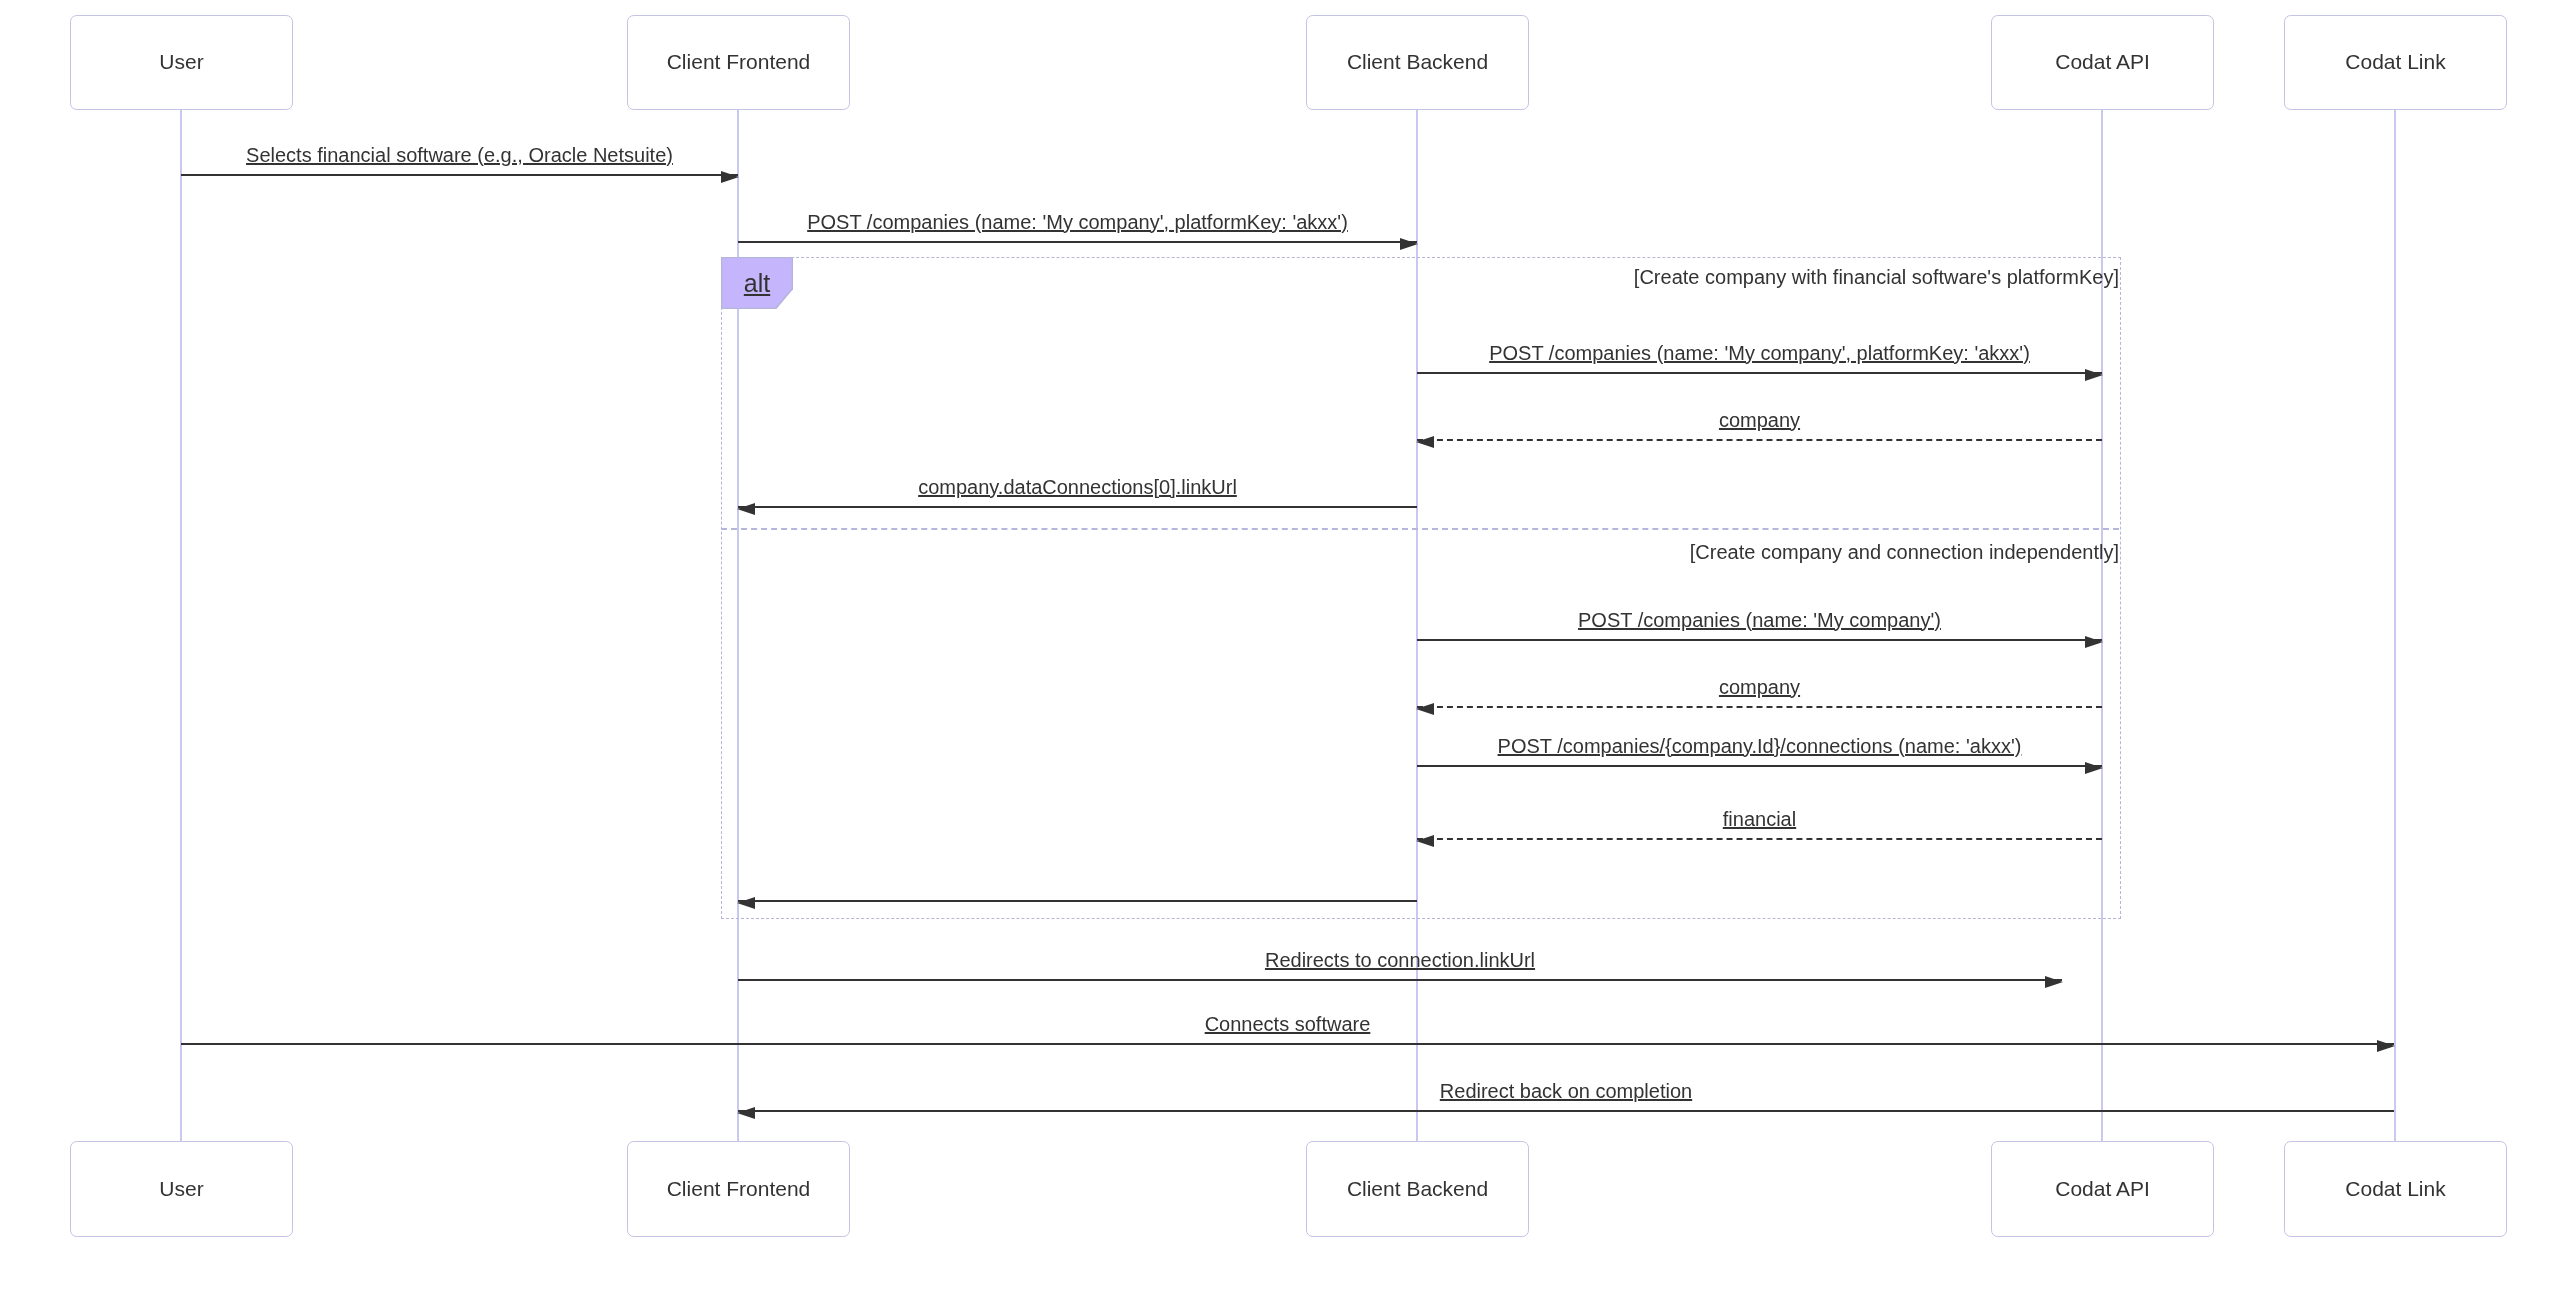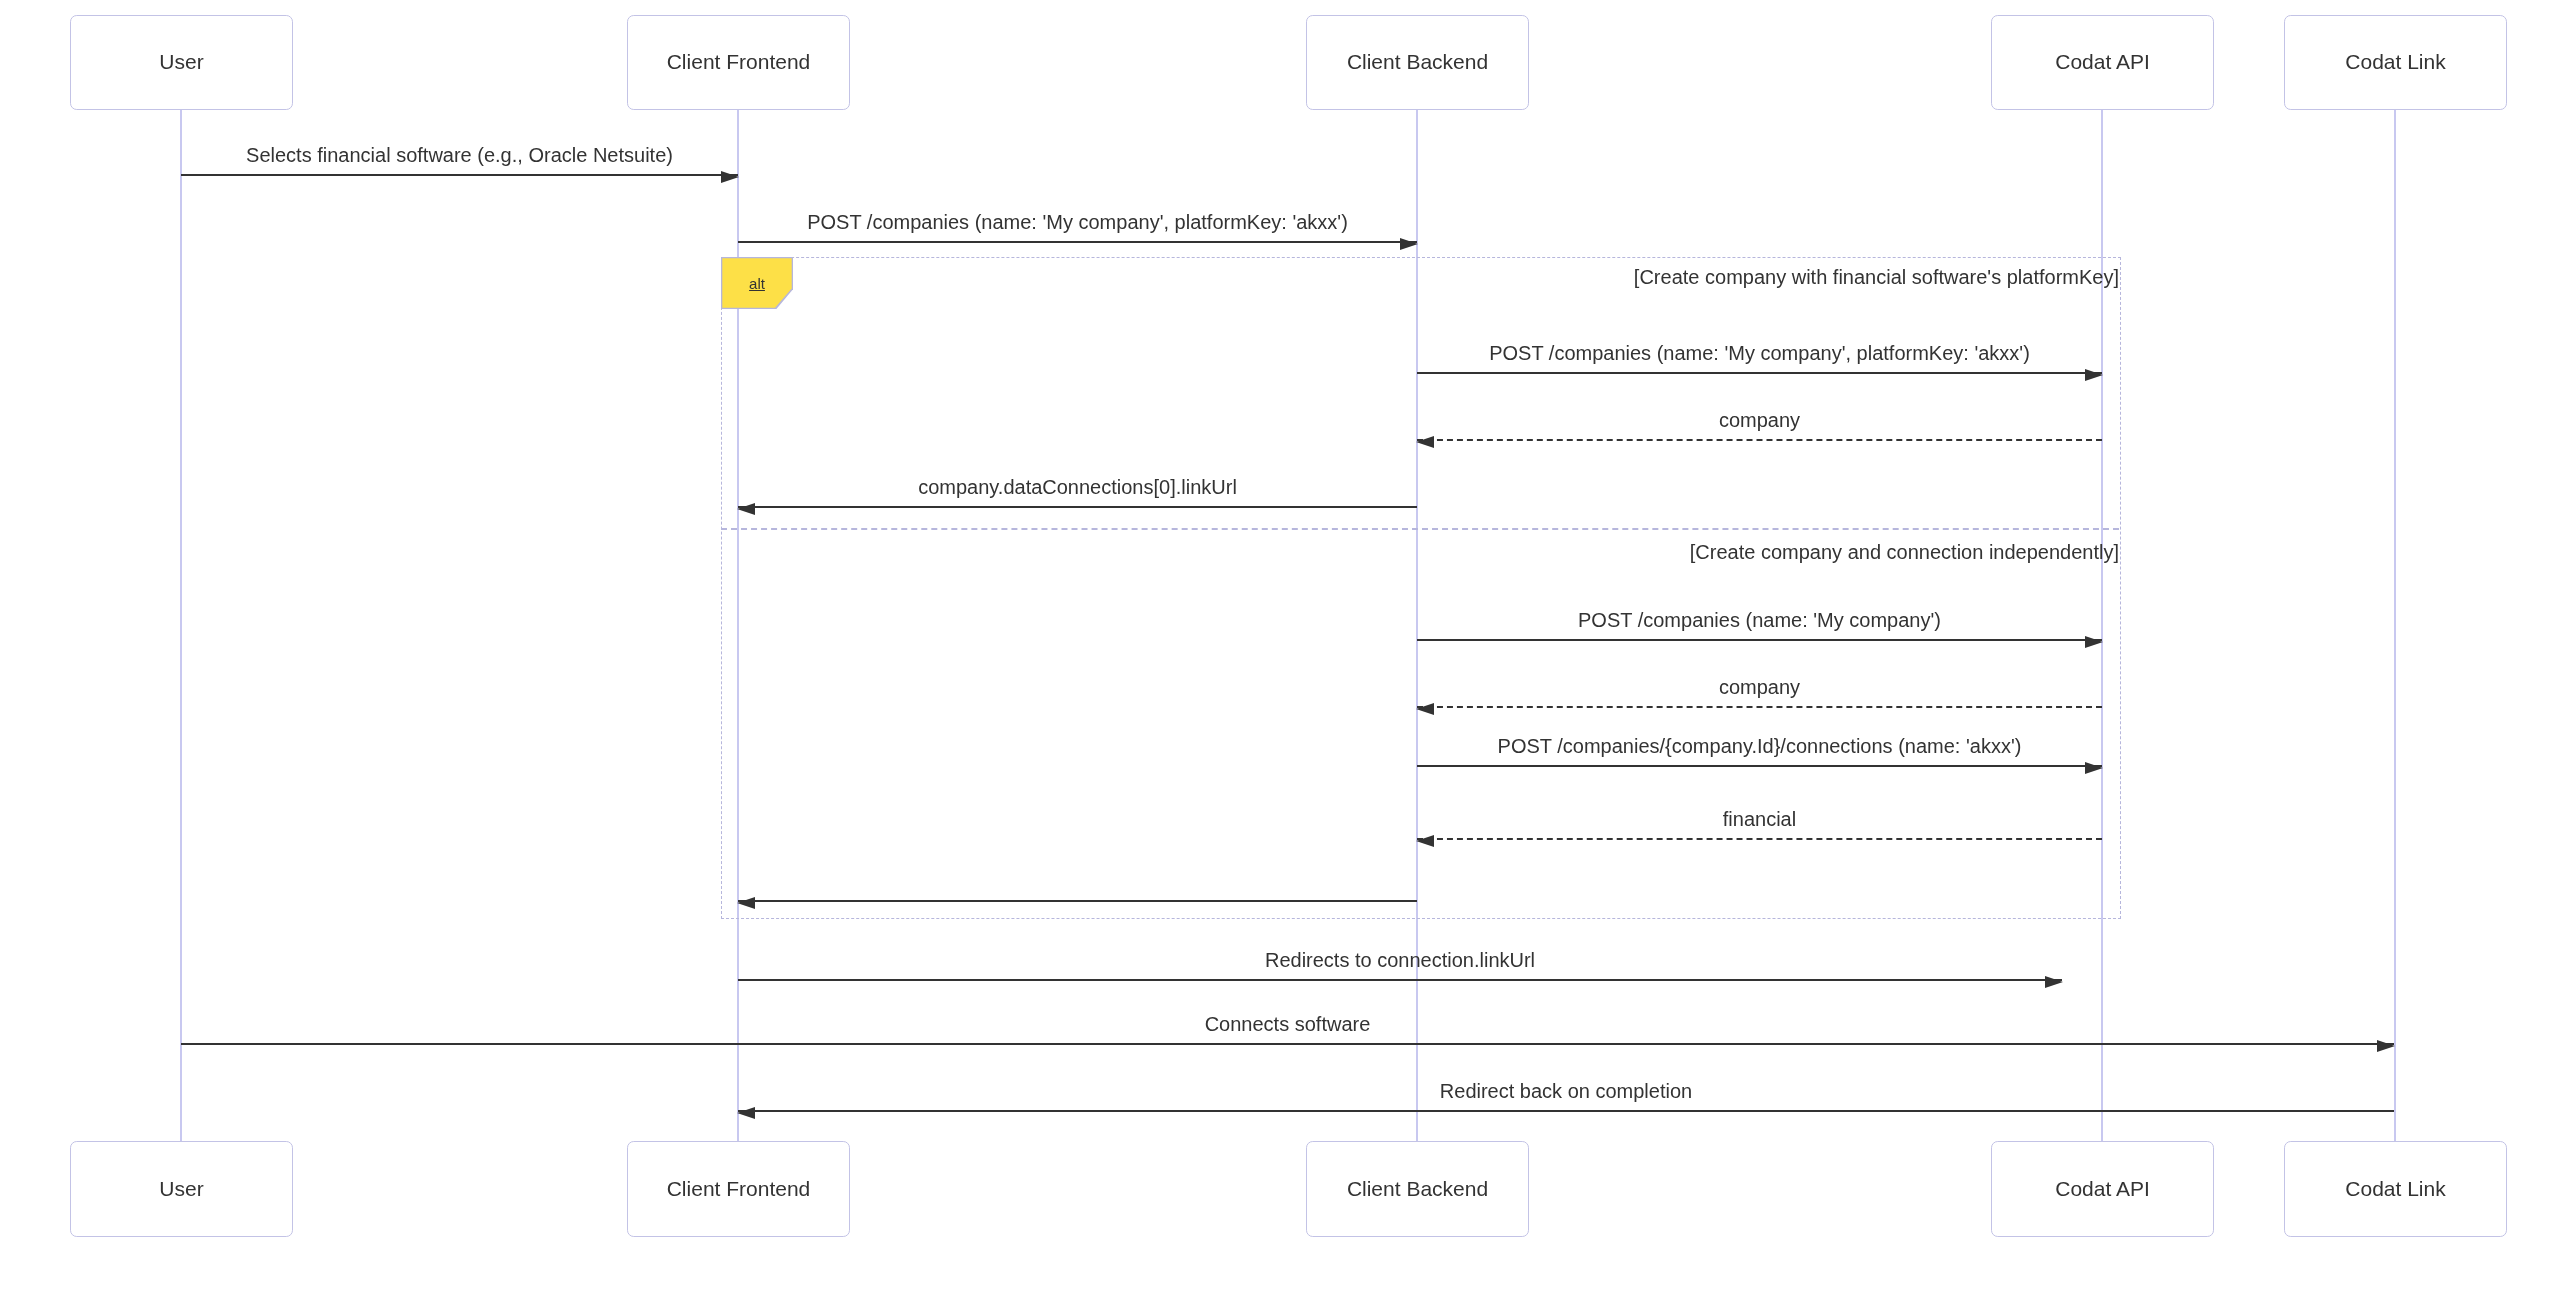--- a/index.html
+++ b/index.html
@@ -19,28 +19,28 @@
     background:#ffffff; border:1.3px solid var(--actor-border); border-radius:6.7px;
     display:flex; align-items:center; justify-content:center;
     font-size:21px; color:var(--text); z-index:3;
   }
   .lifeline { position:absolute; top:107px; height:1034px; width:2px; background:var(--lifeline); z-index:0; }
 
   .frame { position:absolute; border:1.3px dashed var(--frame-border); z-index:1; }
   .frame-divider { position:absolute; border-top:2px dashed var(--frame-border); z-index:1; }
   .op-label { position:absolute; background:var(--frame-border); z-index:4;
     clip-path: polygon(0 0, 100% 0, 100% 62%, 77% 100%, 0 100%); }
-  .op-label-inner { position:absolute; inset:1.3px; background:#fde047;
+  .op-label-inner { position:absolute; inset:1.3px; background:#c4b5fd;
     clip-path: polygon(0 0, 100% 0, 100% 61%, 76% 100%, 0 100%);
-    display:flex; align-items:center; justify-content:center; font-size:15px; color:var(--text);text-decoration:underline; }
+    display:flex; align-items:center; justify-content:center; font-size:25px; color:var(--text);text-decoration:underline; }
   .section-title { position:absolute; text-align:right; font-size:20px; color:var(--text); z-index:2; white-space:nowrap; }
 
   .msg { position:absolute; height:39px; z-index:2; }
   .msg .lbl { position:absolute; left:0; right:0; bottom:9.4px; text-align:center;
-    font-size:20px; color:var(--text); white-space:nowrap; }
+    font-size:20px; color:var(--text); white-space:nowrap;text-decoration:underline; }
   .msg .line { position:absolute; left:0; right:0; bottom:0; height:0; }
   .msg .line.solid  { border-top:2px solid  var(--arrow); }
   .msg .line.dashed { border-top:2px dashed var(--arrow); }
   .ah { position:absolute; bottom:-7.4px; width:0; height:0;
     border-top:6.7px solid transparent; border-bottom:6.7px solid transparent; }
   .ah.r { right:-0.7px; border-left:18px solid var(--arrow); }
   .ah.l { left:-0.7px;  border-right:18px solid var(--arrow); }
 </style>
 </head>
 <body>

